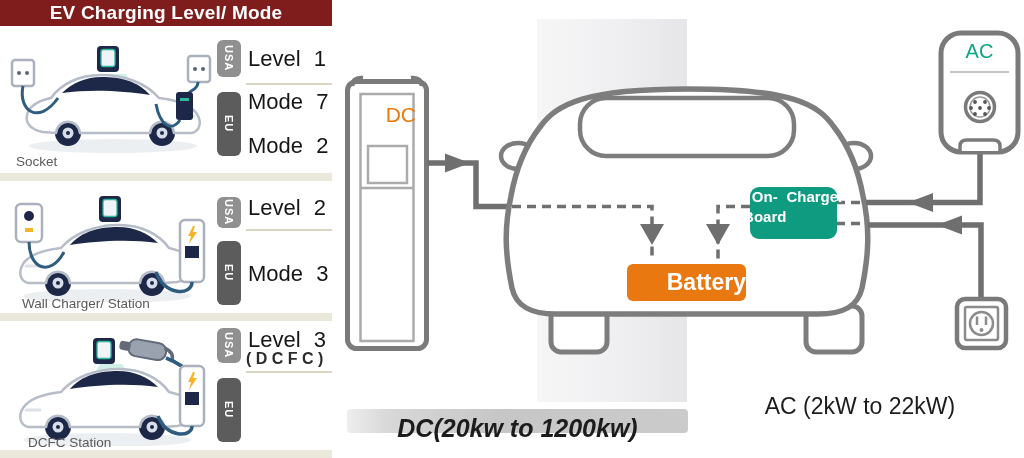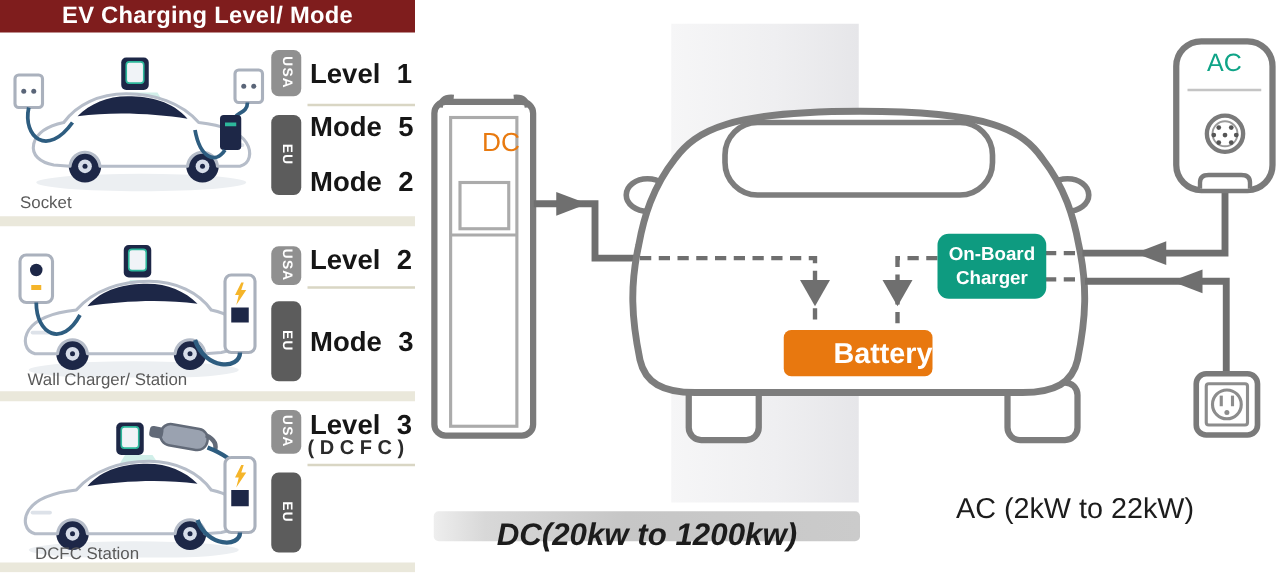--- a/index.html
+++ b/index.html
@@ -6,39 +6,39 @@
   .stage{position:relative;width:1024px;height:458px;background:#ffffff;overflow:hidden;
          font-family:"Liberation Sans",sans-serif;}
   .abs{position:absolute;}
 
   
   .banner{left:0;top:8;width:332;height:26px;width:332px;background:#7f1d1d;color:#fff;
           font-size:19px;font-weight:bold;text-align:center;line-height:26px;letter-spacing:.2px;}
   .beige{left:0;width:332px;height:8px;background:#EAE8DB;}
   .rule{left:246px;width:86px;height:2px;background:#D9D6C4;}
   .caption{color:#5a5a5a;font-size:13.5px;text-align:right;}
-  .lvl{left:248px;width:90px;font-size:22px;font-weight:bold;color:#161616;word-spacing:7px;white-space:nowrap;}
+  .lvl{left:248px;width:90px;font-size:22px;font-weight:normal;color:#161616;word-spacing:7px;white-space:nowrap;}
   .note{left:246px;width:92px;font-size:16px;font-weight:700;color:#2b2b2b;white-space:nowrap;}
   .badge{left:217px;width:24px;border-radius:6px;color:#fff;display:flex;align-items:center;justify-content:center;}
   .badge span{writing-mode:vertical-rl;text-orientation:sideways;font-size:11px;font-weight:bold;letter-spacing:1px;}
   .badge.usa{background:#909090;}
   .badge.eu{background:#5C5C5C;}
 
   
   .vband{left:537px;top:19px;width:150px;height:383px;
          background:linear-gradient(90deg,#f6f6f7 0%,#efeff1 55%,#e6e6e9 100%);}
   .dc-label{left:358px;top:103px;width:58px;text-align:right;color:#E87A10;
             font-size:21px;font-weight:normal;}
   .ac-label{left:941px;top:40px;width:77px;text-align:center;color:#0FA487;
             font-size:20px;font-weight:normal;}
   .battery{left:627px;top:264px;width:119px;height:37px;background:#E8780F;border-radius:6px;
            color:#fff;font-size:23px;font-weight:bold;text-align:right;line-height:37px;}
   .obc{left:750px;top:187px;width:87px;height:52px;background:#0E9B80;border-radius:9px;
        color:#fff;font-size:15px;font-weight:bold;text-align:center;display:flex;
-       flex-direction:column;justify-content:center;line-height:1.3;}
+       flex-direction:row;justify-content:center;line-height:1.3;}
   .dc-bar{left:347px;top:409px;width:341px;height:24px;border-radius:4px;
           background:linear-gradient(90deg,#eeeeee 0%,#d8d8d8 12%,#c6c6c6 45%,#cbcbcb 100%);
           color:#1c1c1c;font-size:25px;font-weight:bold;font-style:italic;
           text-align:center;line-height:38px;}
   .ac-range{left:740px;top:393px;width:240px;text-align:center;color:#1c1c1c;
             font-size:23px;font-weight:normal;}
   svg{display:block;}
 </style>
 </head>
 <body>
@@ -90,21 +90,21 @@
   </svg>
   <div class="abs caption" style="left:16px;top:154px">Socket</div>
   <div class="abs badge usa" style="top:40px;height:37px">
       <span>USA</span>
     </div>
   <div class="abs lvl" style="top:46px">Level 1</div>
   <div class="abs rule" style="top:83px"></div>
   <div class="abs badge eu" style="top:92px;height:64px">
       <span>EU</span>
     </div>
-  <div class="abs lvl" style="top:89px">Mode 5</div>
+  <div class="abs lvl" style="top:89px">Mode 7</div>
   <div class="abs lvl" style="top:133px">Mode 2</div>
 
   <div class="abs beige" style="top:173px"></div>
 
   <svg class="abs" style="left:4px;top:184px" width="208" height="118" viewBox="0 0 208 118">
     <polygon points="100,40 122,40 142,70 84,66" fill="#2db79b" opacity="0.22"></polygon>
     <use href="#mcar" transform="translate(8,16)"></use>
     <use href="#mphone" transform="translate(106,12)"></use>
     <g>
       <rect x="12" y="20" width="26" height="38" rx="5" fill="#fff" stroke="#aab1bd" stroke-width="2.5"></rect>

